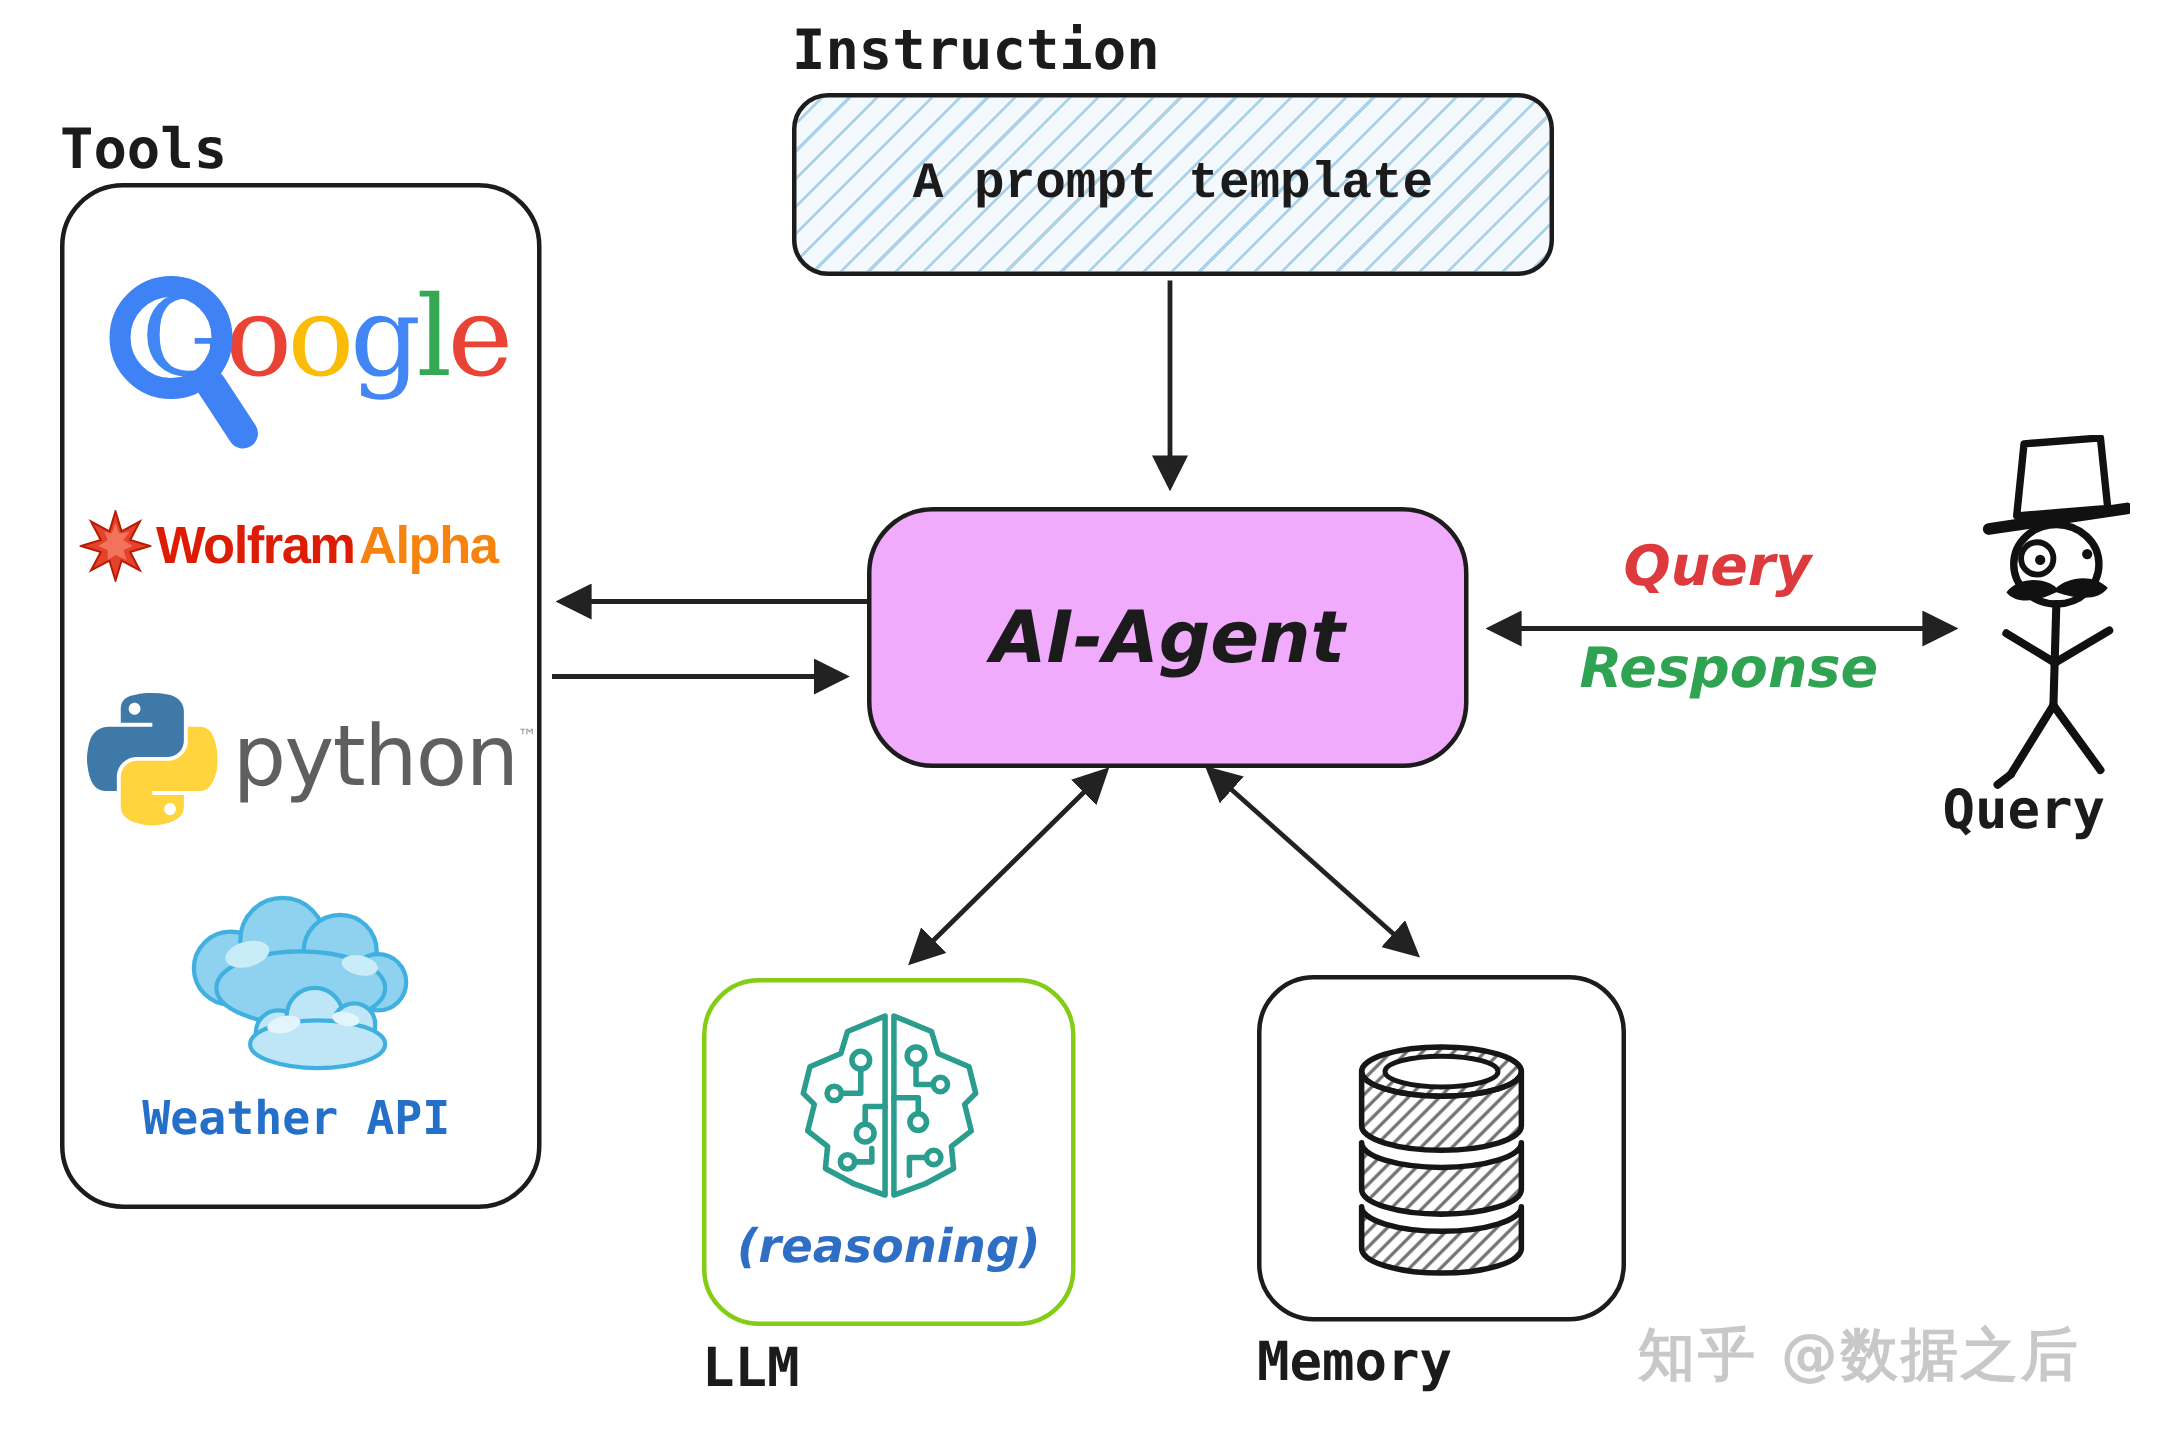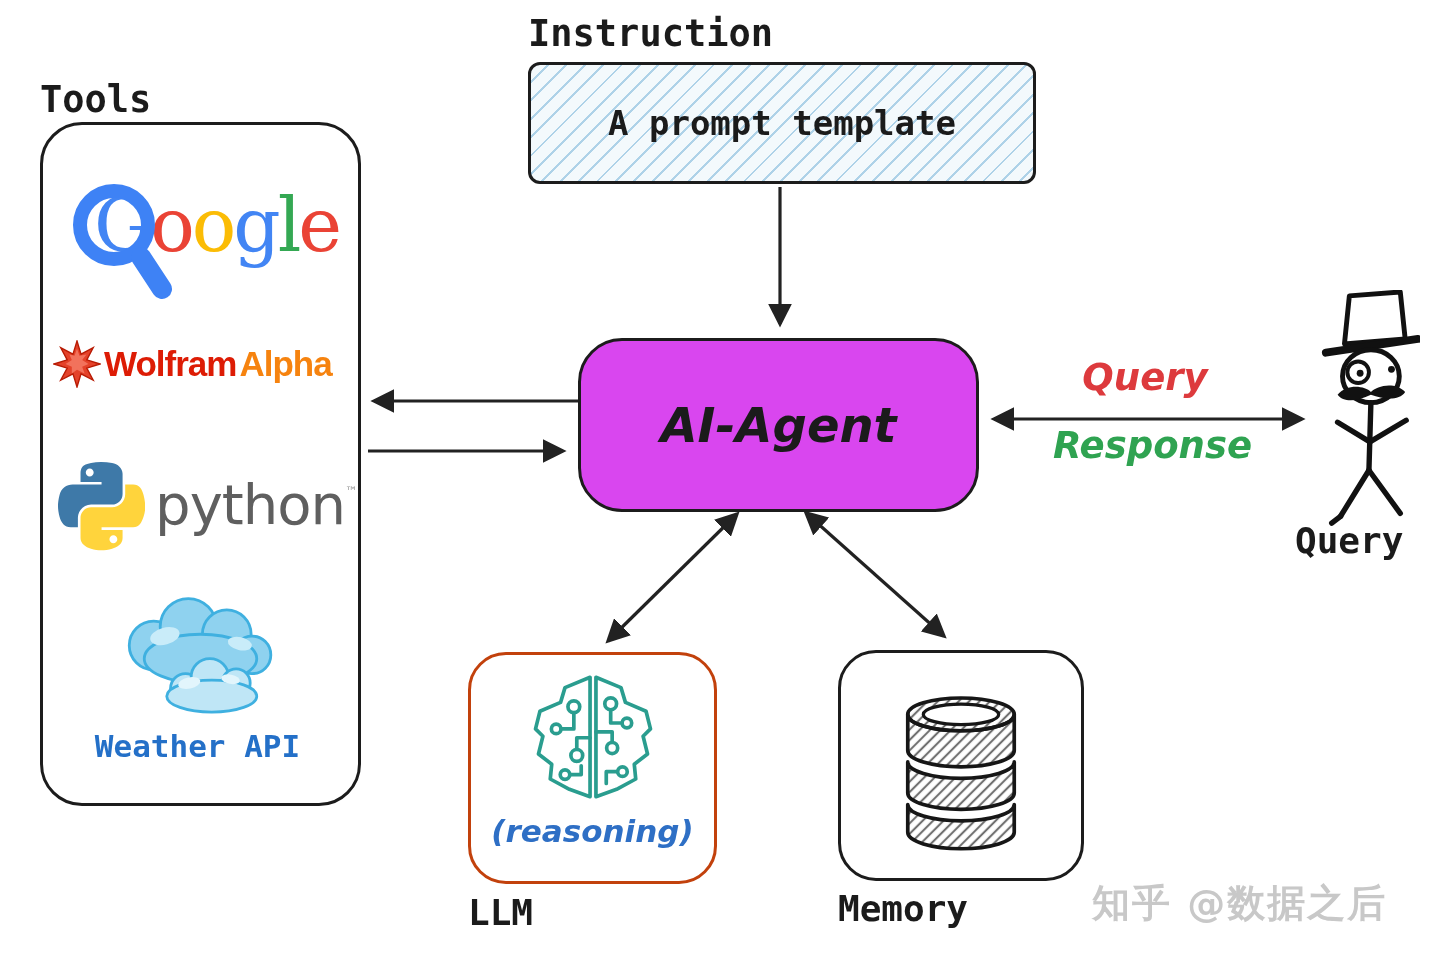--- a/index.html
+++ b/index.html
@@ -10,23 +10,23 @@
   .mono-title{position:absolute;font-family:"DejaVu Sans Mono",monospace;font-weight:700;
               color:#1b1b1b;}
   .hand{font-family:"DejaVu Sans",sans-serif;font-style:italic;font-weight:700;}
 
   
   .arrows{position:absolute;left:0;top:0;width:1440px;height:960px;pointer-events:none;}
 
   
   .instruction-title{left:528px;top:12px;width:502px;font-size:37px;}
   .prompt-box{position:absolute;left:528px;top:62px;width:502px;height:116px;
-              border:3px solid #1c1c1c;border-radius:12px;
+              border:3px solid #1c1c1c;border-radius:24px;
               background:repeating-linear-gradient(135deg,#f3f9fc 0 11px,#aed2e8 11px 13px);
-              display:flex;align-items:center;justify-content:center;}
+              display:flex;align-items:center;justify-content:center;font-family:Liberation Mono, monospace;}
   .prompt-box span{font-size:34px;font-weight:700;color:#1b1b1b;}
 
   
   .tools-title{left:40px;top:78px;width:315px;font-size:37px;}
   .tools-box{position:absolute;left:40px;top:122px;width:315px;height:678px;
              border:3px solid #1c1c1c;border-radius:42px;background:#fff;}
   .google-logo{position:absolute;left:72px;top:163px;width:260px;height:130px;}
   .google-text{position:absolute;left:22px;top:0;font-family:"DejaVu Serif",serif;
                font-size:74px;line-height:124px;letter-spacing:-3px;white-space:nowrap;}
   .magnifier{position:absolute;left:-4px;top:16px;}
@@ -51,21 +51,21 @@
   .agent-box .agent-label{font-size:48px;color:#1b1b1b;}
 
   
   .query-label{position:absolute;left:1020px;top:356px;width:250px;text-align:center;font-size:37px;}
   .response-label{position:absolute;left:1020px;top:424px;width:265px;text-align:center;font-size:37px;}
   .user-figure{position:absolute;left:1312px;top:290px;}
   .user-label{left:1295px;top:520px;width:130px;font-size:36px;}
 
   
   .llm-box{position:absolute;left:468px;top:652px;width:243px;height:226px;
-           border:3px solid #c2410c;border-radius:38px;background:#fff;
+           border:3px solid #84cc16;border-radius:38px;background:#fff;
            display:flex;flex-direction:column;align-items:center;}
   .llm-box svg{margin-top:12px;}
   .reasoning-label{font-size:31px;margin-top:6px;}
   .llm-label{left:468px;top:892px;width:243px;font-size:36px;}
 
   
   .memory-box{position:absolute;left:838px;top:650px;width:240px;height:225px;
               border:3px solid #1c1c1c;border-radius:38px;background:#fff;
               display:flex;align-items:center;justify-content:center;}
   .memory-label{left:838px;top:888px;width:240px;font-size:36px;}
@@ -150,21 +150,21 @@
       <circle cx="146" cy="112" r="15"></circle>
       <ellipse cx="120" cy="126" rx="48" ry="17"></ellipse>
     </g>
     <g fill="#e2f5fc" stroke="none">
       <ellipse cx="96" cy="112" rx="12" ry="6" transform="rotate(-12 96 112)"></ellipse>
       <ellipse cx="140" cy="108" rx="10" ry="5" transform="rotate(10 140 108)"></ellipse>
     </g>
   </svg>
   <div class="weather-label" style="color: rgb(36, 112, 200);">Weather API</div>
 
-  <div class="agent-box" style="background-color: #d946ef;">
+  <div class="agent-box" style="background-color: #f0abfc;">
     <span class="hand agent-label">AI-Agent</span>
   </div>
 
   <div class="hand query-label" style="color: rgb(221, 58, 61);">Query</div>
   <div class="hand response-label" style="color: rgb(47, 163, 81);">Response</div>
 
   <svg class="user-figure" width="108" height="240" viewBox="0 0 110 245">
     <g stroke="#111" stroke-width="5" fill="#fff" stroke-linecap="round" stroke-linejoin="round">
       <polygon points="38,6 90,2 95,50 33,55"></polygon>
       <line x1="14" y1="64" x2="108" y2="50" stroke-width="8"></line>

